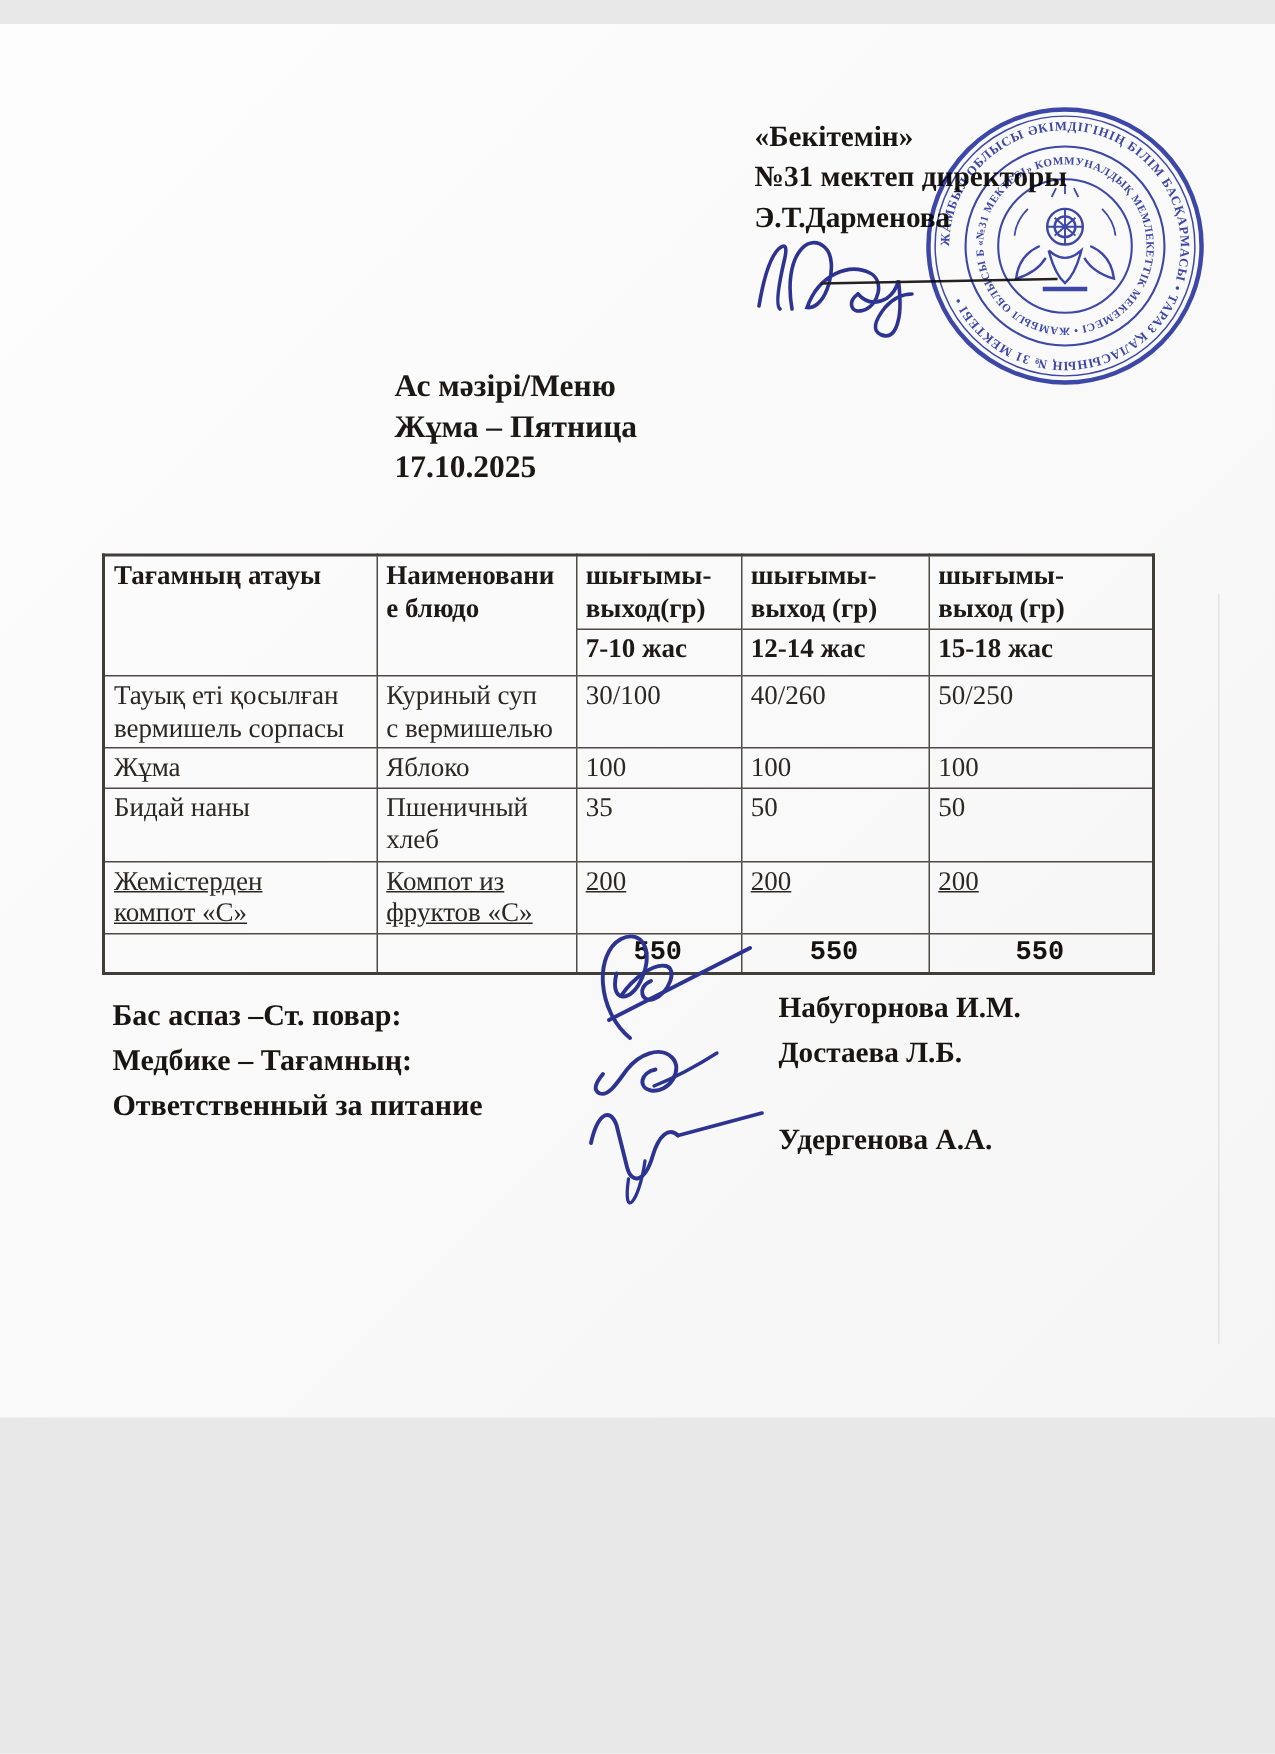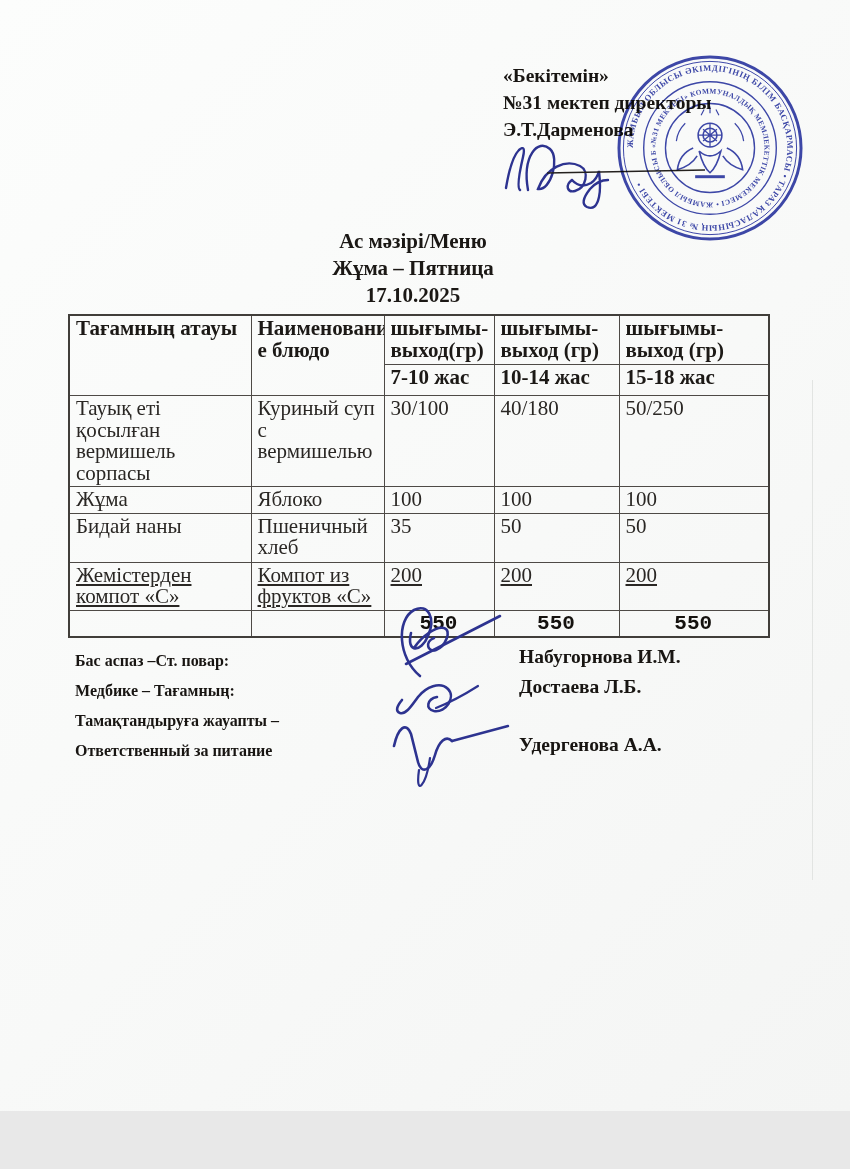--- a/index.html
+++ b/index.html
@@ -2,22 +2,22 @@
 <html><head>
 <meta charset="utf-8">
 <style>
   html,body{margin:0;padding:0;}
   body{
     font-family:"Liberation Serif","DejaVu Serif",serif;
     background:#e8e8e8;
   }
   .page{
     position:relative;
-    width:850px;height:1111px;
-    margin:0 auto;
+    width:850px;height:929px;
+    margin:16px auto;
     background:linear-gradient(135deg,#fcfdfc 0%,#f8f9f8 55%,#f4f5f4 100%);
     overflow:hidden;
     color:#262320;
   }
   
   .scan-edge-bottom{
     position:absolute;left:0;top:1161px;width:760px;height:2px;
     background:#aebfc2;opacity:.55;
   }
   .scan-edge-corner{
@@ -43,32 +43,32 @@
   .sig-director{position:absolute;left:492px;top:126px;width:230px;height:90px;}
 
   
   .stamp{
     position:absolute;left:616px;top:54px;width:188px;height:188px;
     mix-blend-mode:multiply;opacity:.92;
   }
 
   
   .title-block{
-    position:absolute;left:273px;top:228px;width:280px;
-    text-align:center;font-weight:bold;color:#1b1815;
+    position:absolute;left:263px;top:228px;width:280px;
+    text-align:left;font-weight:bold;color:#1b1815;
     font-size:21px;line-height:27px;
   }
   .title-block .date{}
 
   
   table.menu{
-    position:absolute;left:68px;top:314px;
+    position:absolute;left:68px;top:353px;
     border-collapse:collapse;table-layout:fixed;
     width:700px;
-    font-size:21px;line-height:21.5px;color:#2a2724;
+    font-size:18px;line-height:21.5px;color:#2a2724;
   }
   table.menu th,table.menu td{
     border:1.6px solid #4e4a46;
     padding:2px 4px 2px 6px;
     vertical-align:top;text-align:left;
     white-space:pre-line;overflow:hidden;
   }
   table.menu{border:2px solid #413e3a;}
   table.menu th{font-weight:bold;color:#1c1916;}
   tr.hrow1 th{height:44px;border-bottom:none;}
@@ -82,21 +82,21 @@
   tr.r4 td{height:40px;text-decoration:underline;}
   tr.total td{height:18px;}
   tr.total td.val{
     text-align:center;font-weight:bold;color:#15120f;
     padding-right:7px;vertical-align:middle;font-family:Liberation Mono, monospace;
   }
 
   
   .sign-labels{
     position:absolute;left:75px;top:646px;width:330px;
-    font-weight:bold;font-size:16px;line-height:30px;color:#181512;
+    font-weight:bold;font-size:20px;line-height:30px;color:#181512;
   }
   .sign-names{
     position:absolute;left:519px;top:646px;width:240px;
     font-weight:bold;font-size:19.5px;color:#181512;
   }
   .sign-names .name{position:absolute;left:0;white-space:nowrap;}
   .name-cook{top:0;}
   .name-nurse{top:30px;}
   .name-food{top:88px;}
   .sig-footer{position:absolute;left:378px;top:598px;width:150px;height:200px;}
@@ -175,32 +175,32 @@
 е блюдо</th>
         <th class="outcol">шығымы-
 выход(гр)</th>
         <th class="outcol">шығымы-
 выход (гр)</th>
         <th class="outcol">шығымы-
 выход (гр)</th>
       </tr>
       <tr class="hrow2">
         <th>7-10 жас</th>
-        <th>10-14 жас</th>
+        <th>12-14 жас</th>
         <th>15-18 жас</th>
       </tr>
     </thead>
     <tbody>
       <tr class="r1">
         <td>Тауық еті қосылған
 вермишель сорпасы</td>
         <td>Куриный суп
 с вермишелью</td>
         <td class="val">30/100</td>
-        <td class="val">40/180</td>
+        <td class="val">40/260</td>
         <td class="val">50/250</td>
       </tr>
       <tr class="r2">
         <td>Жұма</td>
         <td>Яблоко</td>
         <td class="val">100</td>
         <td class="val">100</td>
         <td class="val">100</td>
       </tr>
       <tr class="r3">
@@ -226,21 +226,20 @@
         <td class="val">550</td>
         <td class="val">550</td>
         <td class="val">550</td>
       </tr>
     </tbody>
   </table>
 
   <div class="sign-labels">
     <div>Бас аспаз –Ст. повар:</div>
     <div>Медбике – Тағамның:</div>
-    <div>Тамақтандыруға жауапты –</div>
     <div>Ответственный за питание</div>
   </div>
 
   <svg class="sig-footer" viewBox="0 0 150 200">
     <g fill="none" stroke="#2d3390" stroke-width="2.6" stroke-linecap="round">
 
       <path d="M42,78 C20,60 18,22 36,12 C50,5 58,20 50,38 C43,55 28,55 33,35"></path>
       <path d="M36,50 C44,38 58,28 66,30 C74,32 68,48 58,52 C50,55 46,44 56,40"></path>
       <path d="M28,66 L122,18"></path>
 

